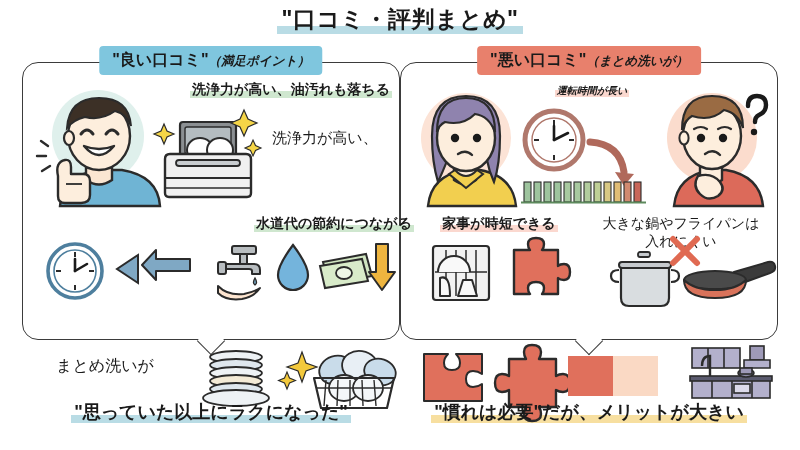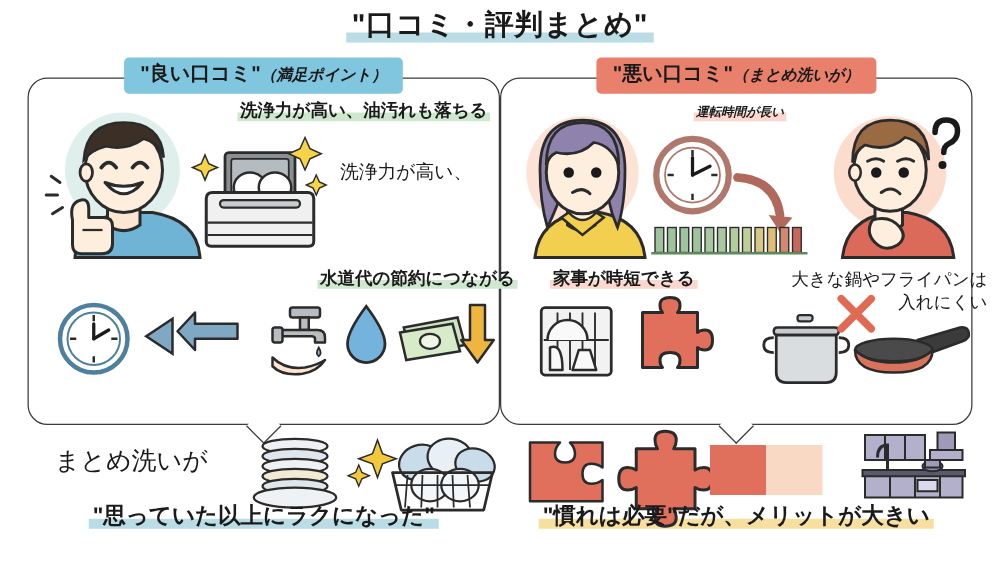--- a/index.html
+++ b/index.html
@@ -307,21 +307,21 @@
         <path d="M10 36 q10-4 10 18 h-10 z" fill="#f9f9f9" stroke="#2b2b2b" stroke-width="2" stroke-linejoin="round"></path>
         <path d="M28 54 l5-16 h9 l5 16 z" fill="#f9f9f9" stroke="#2b2b2b" stroke-width="2" stroke-linejoin="round"></path>
       </svg>
     </div>
     <div class="abs" style="left:104px; top:24px;">
       <svg width="66" height="66" viewBox="0 0 66 66">
         <path d="M24 6 q0-6 8-6 q8 0 8 6 q0 4-2 6 h16 v16 q2-2 6-2 q6 0 6 8 q0 8-6 8 q-4 0-6-2 v16 h-16 q2-2 2-6 q0-6-8-6 q-8 0-8 6 q0 4 2 6 h-16 v-44 h16 q-2-2 -2-6 z" fill="#e0705c" stroke="#2b2b2b" stroke-width="2.4" stroke-linejoin="round"></path>
       </svg>
     </div>
 
-    <div class="abs cap" style="left:200px; top:0px; width:190px; text-align:right; font-size:14px;">
+    <div class="abs cap" style="left:186px; top:0px; width:190px; text-align:center; font-size:14px;">
       <div>大きな鍋やフライパンは</div>
       <div>入れにくい</div>
     </div>
     <div class="abs" style="left:208px; top:38px;">
       <svg width="74" height="56" viewBox="0 0 74 56">
         <rect x="30" y="0" width="12" height="5" rx="2" fill="#c6cace" stroke="#2b2b2b" stroke-width="1.8"></rect>
         <path d="M14 10 h46 q3 0 3 3 q0 3-3 3 h-46 q-3 0-3-3 q0-3 3-3z" fill="#c6cace" stroke="#2b2b2b" stroke-width="2"></path>
         <path d="M13 16 h48 v30 q0 8-8 8 h-32 q-8 0-8-8 z" fill="#d9dde0" stroke="#2b2b2b" stroke-width="2.2"></path>
         <path d="M11 18 q-8 0 -8 6 q0 6 8 6" fill="none" stroke="#2b2b2b" stroke-width="2.2"></path>
         <path d="M63 18 q8 0 8 6 q0 6-8 6" fill="none" stroke="#2b2b2b" stroke-width="2.2"></path>
@@ -336,21 +336,21 @@
       <svg width="96" height="42" viewBox="0 0 96 42">
         <path d="M52 12 l34 -10 q6 -1 7 4 q1 5-5 7 l-33 12 z" fill="#3b3b3b" stroke="#2b2b2b" stroke-width="2" stroke-linejoin="round"></path>
         <ellipse cx="33" cy="20" rx="31" ry="9" fill="#4a4a4a" stroke="#2b2b2b" stroke-width="2"></ellipse>
         <path d="M2 20 q0 18 31 18 q31 0 31-18 q-10 10 -31 10 q-21 0-31-10z" fill="#d9735b" stroke="#2b2b2b" stroke-width="2" stroke-linejoin="round"></path>
       </svg>
     </div>
   </div>
 </div>
 
 <div class="summary" id="summary-good">
-  <div class="abs cap" style="left:18px; top:8px; width:130px; font-size:20px;">
+  <div class="abs cap" style="left:18px; top:8px; width:130px; font-size:16px;">
     <div>まとめ洗いが</div>
   </div>
 
   <div class="abs" style="left:176px; top:0px;">
     <svg width="76" height="60" viewBox="0 0 76 60">
       <g stroke="#2b2b2b" stroke-width="1.8">
         <ellipse cx="38" cy="9" rx="26" ry="6" fill="#eef2f5"></ellipse>
         <ellipse cx="38" cy="17" rx="26" ry="6" fill="#dfe7ee"></ellipse>
         <ellipse cx="38" cy="25" rx="26" ry="6" fill="#eef2f5"></ellipse>
         <ellipse cx="38" cy="33" rx="26" ry="6" fill="#f3ead6"></ellipse>

